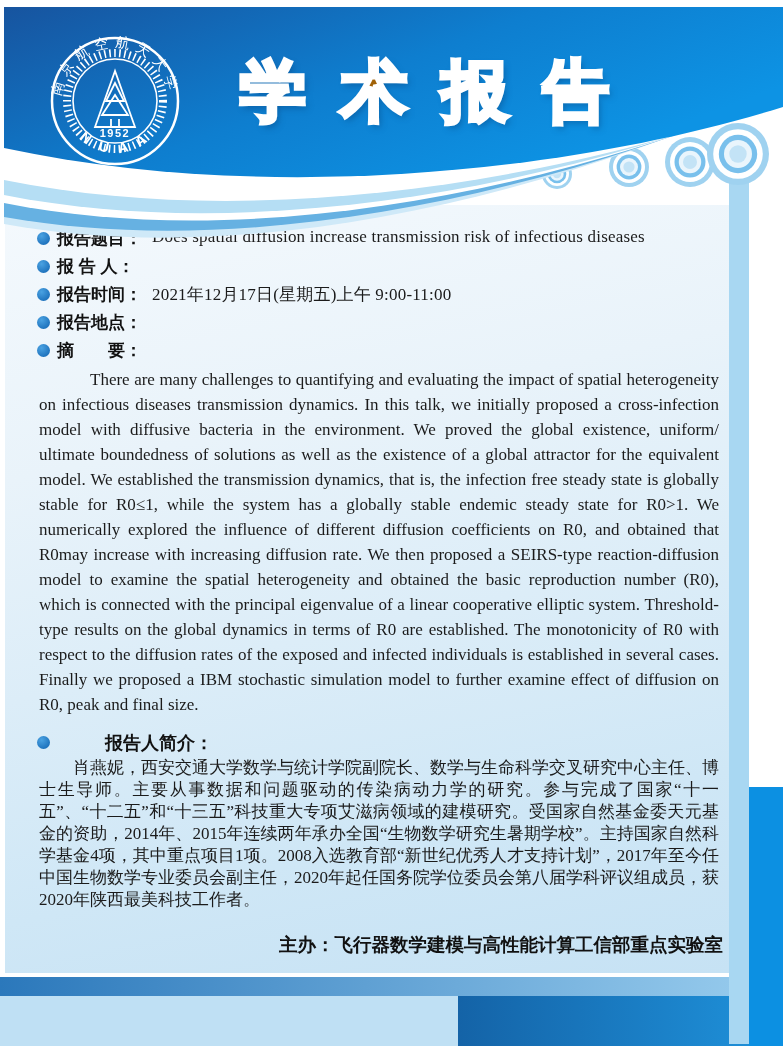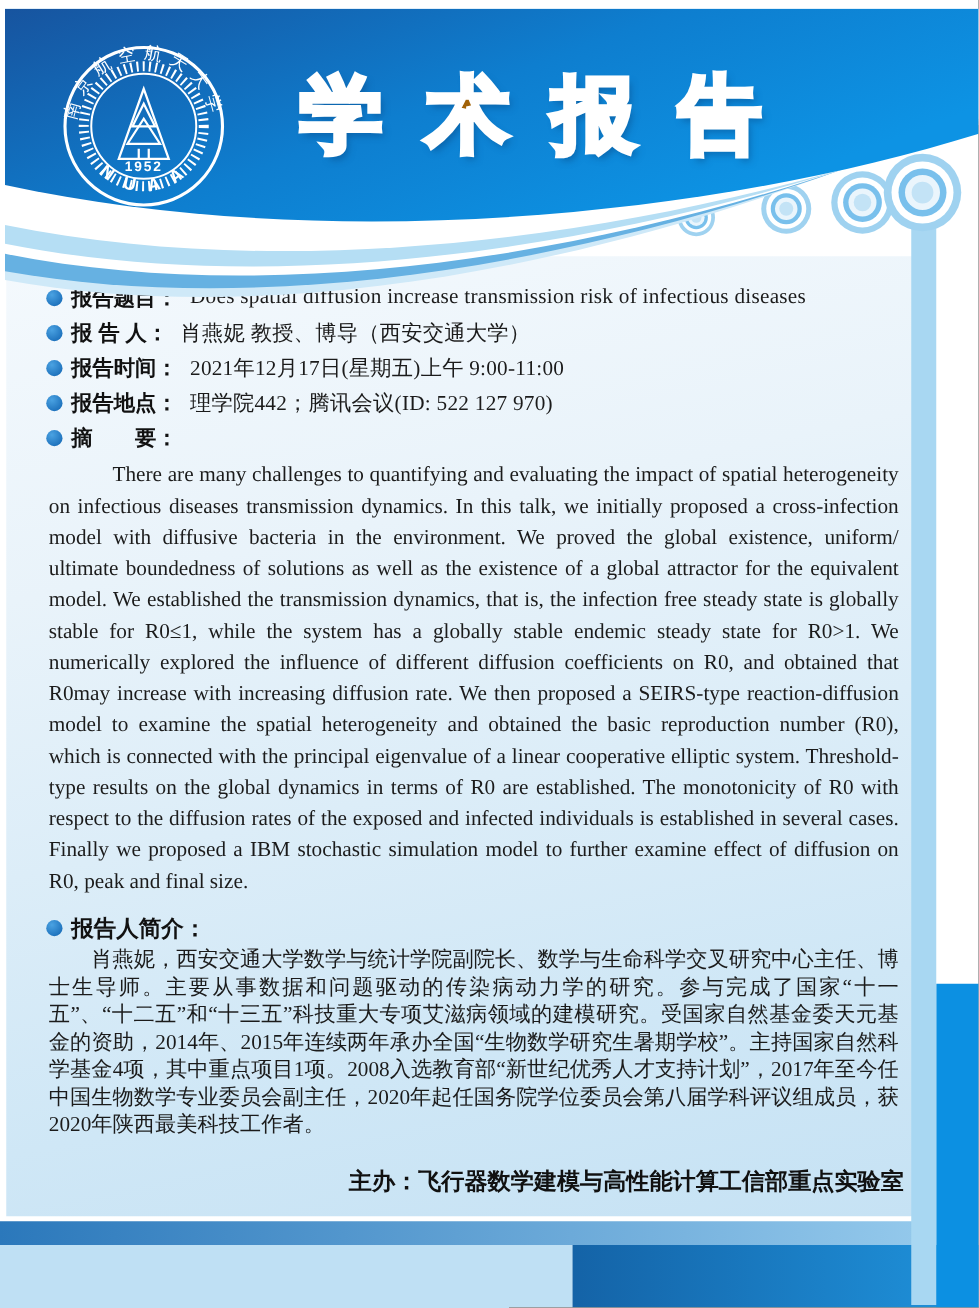--- a/index.html
+++ b/index.html
@@ -36,21 +36,21 @@
   }
   .info-row{display:flex; align-items:flex-start; margin-bottom:5px; line-height:22px;}
   .bullet{flex:0 0 13px; width:13px; height:13px; border-radius:50%; margin:5px 7px 0 0;
     background:radial-gradient(circle at 35% 30%,#4aa2e2,#0f62b0);}
   .info-label{font:bold 17px "Liberation Sans",sans-serif; color:#111; white-space:pre; margin-right:10px;text-align:center;}
   .info-value{font:17px "Liberation Serif",serif; color:#1b1b1b; letter-spacing:.2px;}
   .abstract{
     margin:4px 2px 0 2px; text-align:justify; text-indent:3em;
     font:17px/25px "Liberation Serif",serif; color:#1b1b1b;
   }
-  .bio-head{display:flex; align-items:flex-start; margin-top:14px; line-height:24px;}
+  .bio-head{display:flex; align-items:flex-start; margin-top:14px; line-height:24px;gap:48px;}
   .bio-label{font:bold 18px "Liberation Sans",sans-serif; color:#111;}
   .bio-text{
     margin:2px 2px 0 2px; text-align:justify; text-indent:2em;
     font:17px/22px "Liberation Serif",serif; color:#1b1b1b;
   }
   .footer{position:absolute; right:8px; bottom:16px; left:32px; text-align:right;}
   .footer-line1{font:bold 18px "Liberation Sans",sans-serif; color:#111; margin-bottom:11px;}
   .footer-line2{font:bold 18.5px "Liberation Sans",sans-serif; color:#111;}
 </style>
 </head>
@@ -61,31 +61,29 @@
   <div class="panel">
 
     <div class="info-row">
       <span class="bullet"></span>
       <span class="info-label">报告题目：</span>
       <span class="info-value">Does spatial diffusion increase transmission risk of infectious diseases</span>
     </div>
     <div class="info-row">
       <span class="bullet"></span>
       <span class="info-label">报 告 人：</span>
-      <span class="info-value">肖燕妮 教授、博导（西安交通大学）</span>
     </div>
     <div class="info-row">
       <span class="bullet"></span>
       <span class="info-label">报告时间：</span>
       <span class="info-value">2021年12月17日(星期五)上午 9:00-11:00</span>
     </div>
     <div class="info-row">
       <span class="bullet"></span>
       <span class="info-label">报告地点：</span>
-      <span class="info-value">理学院442；腾讯会议(ID: 522 127 970)</span>
     </div>
     <div class="info-row">
       <span class="bullet"></span>
       <span class="info-label">摘　　要：</span>
     </div>
 
     <p class="abstract">There are many challenges to quantifying and evaluating the impact of spatial heterogeneity on infectious diseases transmission dynamics. In this talk, we initially proposed a cross-infection model with diffusive bacteria in the environment. We proved the global existence, uniform/ ultimate boundedness of solutions as well as the existence of a global attractor for the equivalent model. We established the transmission dynamics, that is, the infection free steady state is globally stable for R0≤1, while the system has a globally stable endemic steady state for R0&gt;1. We numerically explored the influence of different diffusion coefficients on R0, and obtained that R0may increase with increasing diffusion rate. We then proposed a SEIRS-type reaction-diffusion model to examine the spatial heterogeneity and obtained the basic reproduction number (R0), which is connected with the principal eigenvalue of a linear cooperative elliptic system. Threshold-type results on the global dynamics in terms of R0 are established. The monotonicity of R0 with respect to the diffusion rates of the exposed and infected individuals is established in several cases. Finally we proposed a IBM stochastic simulation model to further examine effect of diffusion on R0, peak and final size.</p>
 
     <div class="bio-head">
       <span class="bullet"></span>

